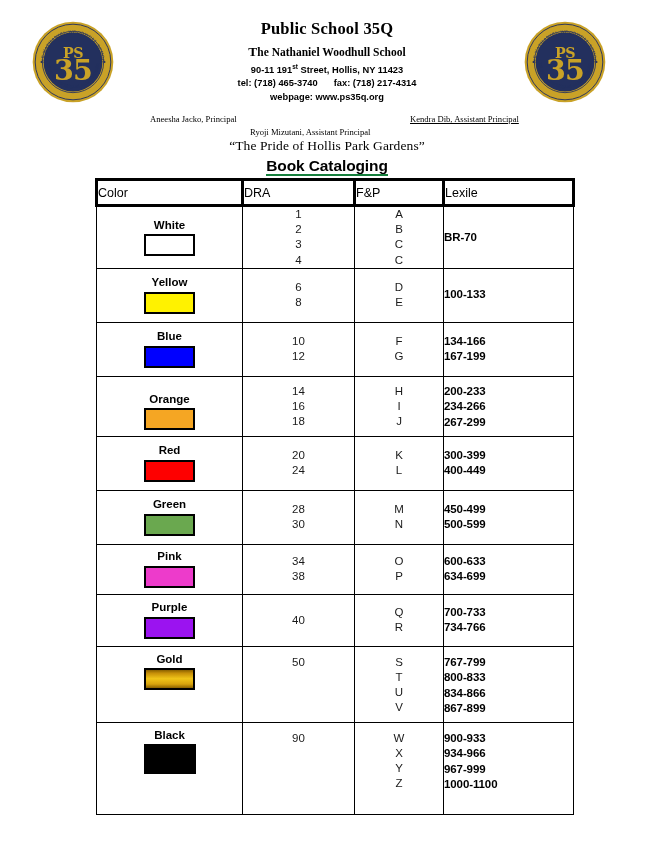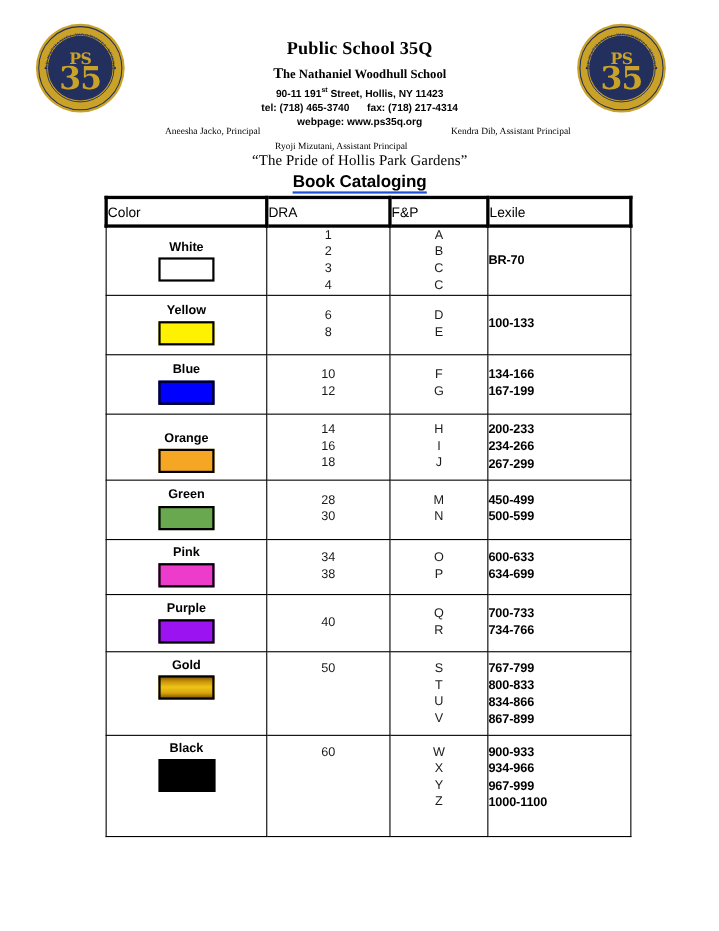--- a/index.html
+++ b/index.html
@@ -24,21 +24,21 @@
     position: absolute;
     top: 20px;
     width: 84px; height: 84px;
   }
   .seal.left  { left: 31px; }
   .seal.right { left: 523px; }
   .seal svg { display: block; width: 84px; height: 84px; }
 
   .masthead {
     position: absolute;
-    left: 147px; top: 35px;
+    left: 147px; top: 20px;
     width: 360px;
     text-align: center;
   }
   .school-name {
     font-family: "Liberation Serif", serif;
     font-weight: bold;
     font-size: 16.5px;
     letter-spacing: .2px;
     line-height: 1.15;
   }
@@ -60,39 +60,39 @@
   .contact sup { font-size: 6.4px; vertical-align: super; }
 
   
   .principals {
     position: relative;
     height: 30px;
     font-family: "Liberation Serif", serif;
     font-size: 8.6px;
   }
   .principals .p-left  { position: absolute; left: 150px;  top: 2px; }
-  .principals .p-right { position: absolute; left: 410px;  top: 2px; }
+  .principals .p-right { position: absolute; left: 410px;  top: 2px; text-decoration: underline; }
   .principals .p-mid   { position: absolute; left: 250px;  top: 15px; }
 
   .motto {
     text-align: center;
     font-family: "Liberation Serif", serif;
     font-size: 13.5px;
     margin-top: -4px;
     letter-spacing: .1px;
   }
   .doc-title {
     text-align: center;
     font-size: 15.5px;
     font-weight: bold;
     margin-top: 3px;
     letter-spacing: -.1px;
   }
   .doc-title span {
-    border-bottom: 2px solid #1d4ed8;
+    border-bottom: 2px solid #15803d;
     padding-bottom: 0px;
   }
 
   
   .table-wrap {
     position: absolute;
     left: 95px;
     top: 178px;
     width: 477px;
   }
@@ -354,20 +354,44 @@
             </div>
           </td>
           <td class="cell-lexile">
             <div class="stack">
               <div>200-233</div>
               <div>234-266</div>
               <div>267-299</div>
             </div>
           </td>
         </tr>
+        <tr class="r-red">
+          <td class="cell-color">
+            <div class="color-name">Red</div>
+            <div class="swatch" style="background: rgb(254, 0, 0);"></div>
+          </td>
+          <td class="cell-dra">
+            <div class="stack">
+              <div>20</div>
+              <div>24</div>
+            </div>
+          </td>
+          <td class="cell-fp">
+            <div class="stack">
+              <div>K</div>
+              <div>L</div>
+            </div>
+          </td>
+          <td class="cell-lexile">
+            <div class="stack">
+              <div>300-399</div>
+              <div>400-449</div>
+            </div>
+          </td>
+        </tr>
         <tr class="r-green">
           <td class="cell-color">
             <div class="color-name">Green</div>
             <div class="swatch" style="background: rgb(106, 168, 79);"></div>
           </td>
           <td class="cell-dra">
             <div class="stack">
               <div>28</div>
               <div>30</div>
             </div>
@@ -459,21 +483,21 @@
             </div>
           </td>
         </tr>
         <tr class="r-black">
           <td class="cell-color">
             <div class="color-name">Black</div>
             <div class="swatch tall" style="background: rgb(0, 0, 0); border: none; width: 52px;"></div>
           </td>
           <td class="cell-dra">
             <div class="stack">
-              <div>60</div>
+              <div>90</div>
             </div>
           </td>
           <td class="cell-fp">
             <div class="stack">
               <div>W</div>
               <div>X</div>
               <div>Y</div>
               <div>Z</div>
             </div>
           </td>

